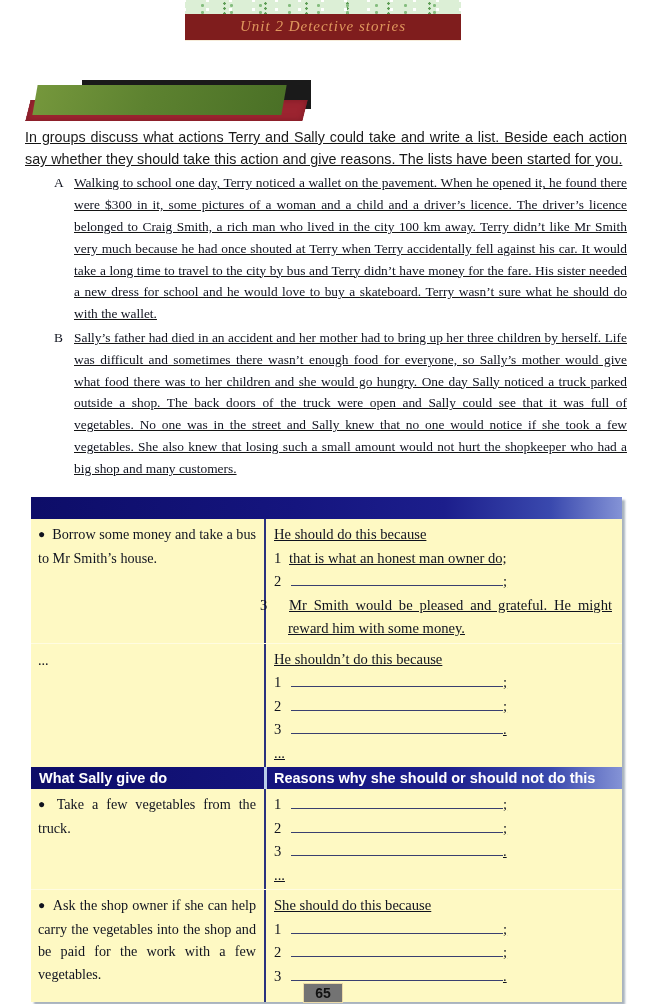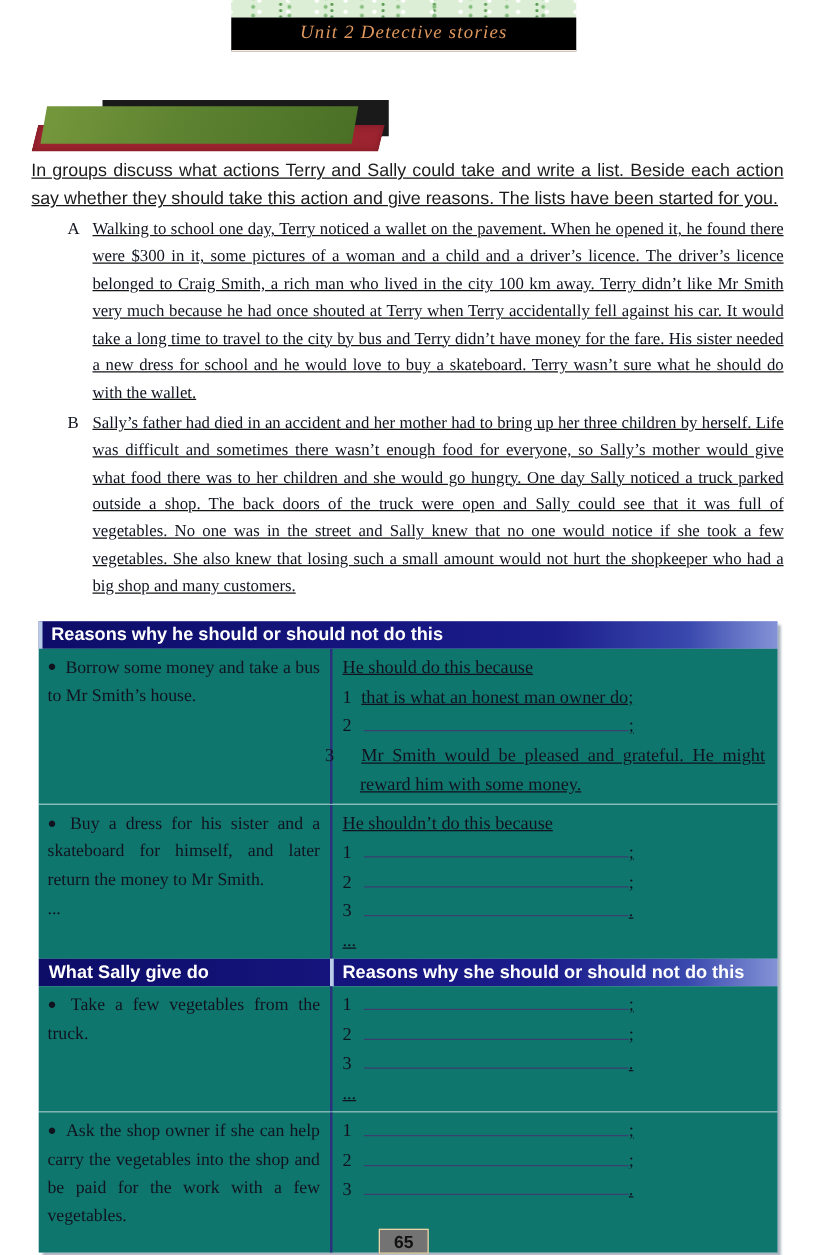--- a/index.html
+++ b/index.html
@@ -13,21 +13,21 @@
   .unit-green{
     height:14px;background-color:#dcefd6;
     background-image:
       radial-gradient(circle,#85bd7f 0 1.2px,transparent 1.9px),
       radial-gradient(circle,#ffffff 0 1.4px,transparent 2px),
       radial-gradient(circle,#5d9c55 0 1px,transparent 1.5px);
     background-size:29px 7px,23px 9px,41px 5px;
     background-position:3px 2px,11px 5px,19px 1px;
   }
   .unit-cream{
-    height:26px;background:#000000;border-bottom:1px solid #f6ecd9;
+    height:26px;background:#7f1d1d;border-bottom:1px solid #f6ecd9;
     color:#e0985e;text-align:center;
     font:italic 15px/25px "Liberation Serif", serif;letter-spacing:1px;
   }
 
   
   .banner{position:absolute;left:25px;top:79px;width:295px;height:46px;}
   .banner-black{position:absolute;left:57px;top:1px;width:229px;height:29px;background:#1a1a1a;}
   .banner-red{position:absolute;left:3px;top:21px;width:277px;height:21px;background:#9c2430;transform:skewX(-14deg);box-shadow:inset 0 0 6px #7a1a25;}
   .banner-green{position:absolute;left:10px;top:6px;width:249px;height:30px;background:linear-gradient(100deg,#75973c 0%,#5d8230 45%,#4a7026 100%);transform:skewX(-10deg);}
   .banner-text{
@@ -49,21 +49,21 @@
     position:absolute;left:31px;top:497px;width:591px;
     box-shadow:3px 3px 2px #a9b3be;background:#bed2ec;
   }
   .thead{
     display:grid;grid-template-columns:233px 1fr;
     background:linear-gradient(90deg,#0d0d68 0%,#15157f 45%,#1c1e8c 70%,#3a49ae 88%,#8493d6 100%);
     color:#ffffff;font:bold 14.5px/22px "Liberation Sans", sans-serif;height:22px;
   }
   .thead .hl{padding-left:8px;}
   .thead .hr{border-left:3px solid #b9cde9;padding-left:7px;white-space:nowrap;}
-  .trow{display:grid;grid-template-columns:233px 1fr;background:#0f766e;}
+  .trow{display:grid;grid-template-columns:233px 1fr;background:#fef9c3;}
   .tsec .trow + .trow{border-top:1px solid rgba(255,255,255,.5);}
   .r-t1{min-height:96px;} .r-t2{min-height:102px;} .r-s1{min-height:99px;} .r-s2{min-height:112px;}
   .lcell{padding:4px 8px 2px 7px;font:14.2px/22.6px "Liberation Serif", serif;color:#10131f;text-align:justify;}
   .rcell{border-left:2px solid #2a327e;padding:4px 10px 2px 8px;font:14.6px/23.5px "Liberation Serif", serif;color:#10131f;text-decoration:underline;}
   .bullet{margin-right:7px;font-size:12px;position:relative;top:-1px;}
   .more-line{margin-top:1px;}
   .rline{white-space:nowrap;}
   .rnum{display:inline-block;min-width:11px;margin-right:4px;}
   .blank{display:inline-block;width:212px;height:13px;border-bottom:1.5px solid #39406f;margin-left:2px;vertical-align:baseline;}
   .hang{white-space:normal;padding-left:14px;text-indent:-14px;text-align:justify;}
@@ -98,38 +98,36 @@
   <div class="item">
     <span class="item-label">B</span>
     <span>Sally’s father had died in an accident and her mother had to bring up her three children by herself. Life was difficult and sometimes there wasn’t enough food for everyone, so Sally’s mother would give what food there was to her children and she would go hungry. One day Sally noticed a truck parked outside a shop. The back doors of the truck were open and Sally could see that it was full of vegetables. No one was in the street and Sally knew that no one would notice if she took a few vegetables. She also knew that losing such a small amount would not hurt the shopkeeper who had a big shop and many customers.</span>
   </div>
 </div>
 
 <div class="worksheet">
 
   <div class="tsec">
     <div class="thead">
-      <div class="hr">Reasons why he should or should not do this</div>
     </div>
 
     <div class="trow r-t1">
       <div class="lcell">
         <div class="action"><span class="bullet">●</span><span>Borrow some money and take a bus to Mr Smith’s house.</span></div>
       </div>
       <div class="rcell">
         <div class="rline">He should do this because</div>
         <div class="rline"><span class="rnum">1</span><span>that is what an honest man owner do;</span></div>
         <div class="rline"><span class="rnum">2</span><span class="blank"></span><span>;</span></div>
         <div class="rline hang"><span class="rnum">3</span><span>Mr Smith would be pleased and grateful. He might reward him with some money.</span></div>
       </div>
     </div>
 
     <div class="trow r-t2">
       <div class="lcell">
-        <div class="action"><span class="bullet">●</span><span>Buy a dress for his sister and a skateboard for himself, and later return the money to Mr Smith.</span></div>
         <div class="more-line">...</div>
       </div>
       <div class="rcell">
         <div class="rline">He shouldn’t do this because</div>
         <div class="rline"><span class="rnum">1</span><span class="blank"></span><span>;</span></div>
         <div class="rline"><span class="rnum">2</span><span class="blank"></span><span>;</span></div>
         <div class="rline"><span class="rnum">3</span><span class="blank"></span><span>.</span></div>
         <div class="rline">...</div>
       </div>
     </div>
@@ -152,20 +150,21 @@
         <div class="rline">...</div>
       </div>
     </div>
 
     <div class="trow r-s2">
       <div class="lcell">
         <div class="action"><span class="bullet">●</span><span>Ask the shop owner if she can help carry the vegetables into the shop and be paid for the work with a few vegetables.</span></div>
 
       </div>
       <div class="rcell">
+        <div class="rline">She should do this because</div>
         <div class="rline"><span class="rnum">1</span><span class="blank"></span><span>;</span></div>
         <div class="rline"><span class="rnum">2</span><span class="blank"></span><span>;</span></div>
         <div class="rline"><span class="rnum">3</span><span class="blank"></span><span>.</span></div>
 
       </div>
     </div>
   </div>
 
 </div>
 

